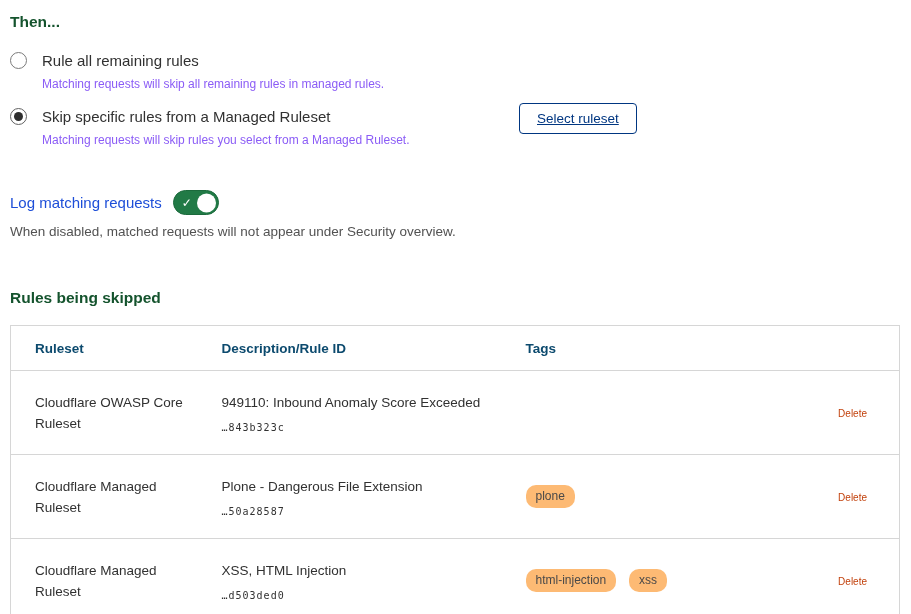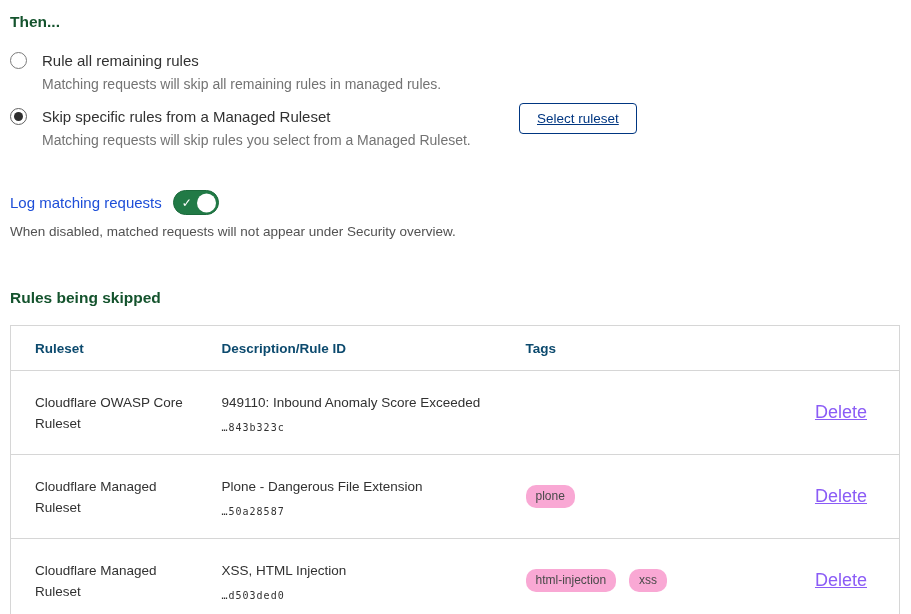--- a/index.html
+++ b/index.html
@@ -25,21 +25,21 @@
     border: 1px solid #7b7b7b; background: #fff;
     margin-top: 2px; flex: 0 0 17px;
     display: inline-flex; align-items: center; justify-content: center;
     cursor: pointer;
   }
   .radio .dot { width: 9px; height: 9px; border-radius: 50%; background: transparent; }
   .radio.selected { border-color: #616161; }
   .radio.selected .dot { background: #2e2e2e; }
   .option-body { margin-left: 15px; }
   .option-label { font-size: 15px; line-height: 22px; color: #313131; cursor: pointer; }
-  .option-desc { font-size: 14px; line-height: 18px; color: #737373; margin-top: 3px; text-align: center; }
+  .option-desc { font-size: 12px; line-height: 18px; color: #8b5cf6; margin-top: 3px; text-align: center; }
 
   .select-ruleset-btn {
     position: absolute; left: 509px; top: -3px;
     background: #fff; border: 1px solid #003681; border-radius: 4px;
     padding: 7px 17px; font-family: "Liberation Sans", sans-serif;
     font-size: 13.5px; color: #003681; cursor: pointer;
   }
   .select-ruleset-btn span { text-decoration: underline; }
 
   
@@ -80,26 +80,26 @@
   table.rules tr { border-bottom: 1px solid #d6d6d6; }
   table.rules tbody tr:last-child { border-bottom: 1px solid #d6d6d6; }
   .cell-pad { padding-left: 24px; }
   .ruleset-name { max-width: 155px; line-height: 21px; }
   .desc-line { line-height: 20px; }
   .rule-id {
     font-family: "DejaVu Sans Mono", monospace;
     font-size: 10px; letter-spacing: 1px; margin-top: 9px; color: #313131;
   }
   .tag-pill {
-    display: inline-block; background: #f9a8d4; color: #494949;
+    display: inline-block; background: #fdba74; color: #494949;
     font-size: 12px; line-height: 1; padding: 5px 10px 6px;
     border-radius: 10px; margin-right: 9px;
   }
   .delete-cell { text-align: right; padding-right: 32px; }
-  .delete-link { color: #8b5cf6; text-decoration: underline; font-size: 18px; cursor: pointer; }
+  .delete-link { color: #c2410c; font-size: 10px; cursor: pointer; }
 </style>
 </head>
 <body>
 
 <div class="page">
 
   <h2 class="section-heading">Then...</h2>
 
   <div class="option">
     <span class="radio">

